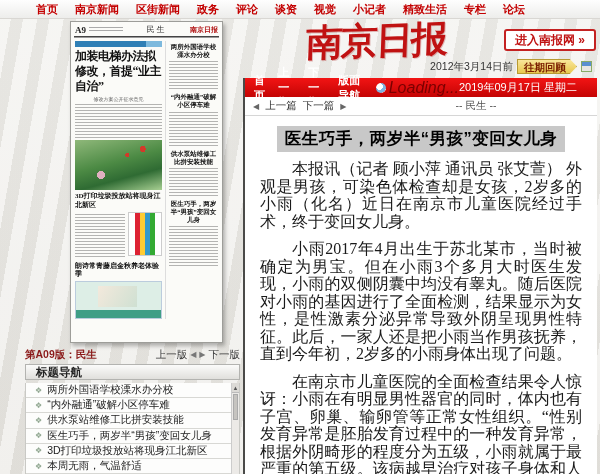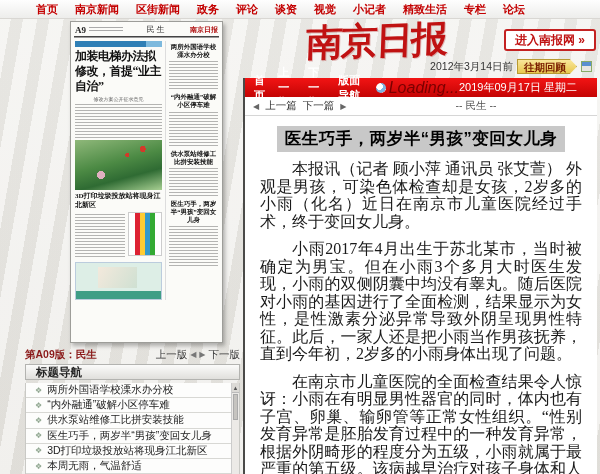--- a/index.html
+++ b/index.html
@@ -201,20 +201,21 @@
         <div class="tbanner"></div>
         <div class="thl big">加装电梯办法拟修改，首提“业主自治”</div>
         <div class="tsub">修改方案公开征求意见</div>
         <div class="tlines h34"></div>
         <div class="tphoto"></div>
         <div class="thl">3D打印垃圾投放站将现身江北新区</div>
         <div class="trow">
           <div class="tlines h44 grow"></div>
           <div class="tprod"></div>
         </div>
+        <div class="thl">朗诗常青藤启金秋养老体验季</div>
         <div class="tad"></div>
       </div>
       <div class="tcol-r">
         <div class="thl c">两所外国语学校溧水办分校</div>
         <div class="tlines h30"></div>
         <div class="thl c">“内外融通”破解小区停车难</div>
         <div class="tlines h36"></div>
         <div class="thl c">供水泵站维修工比拼安装技能</div>
         <div class="tlines h30"></div>
         <div class="thl c">医生巧手，两岁半“男孩”变回女儿身</div>

